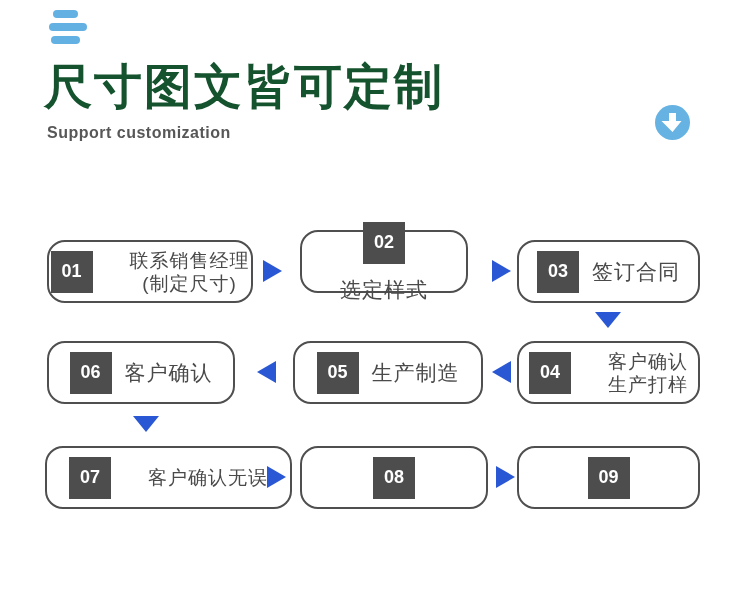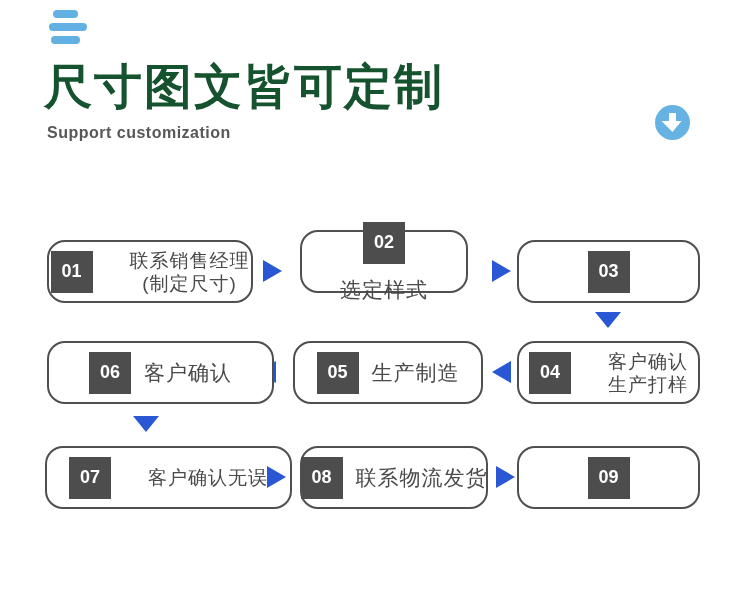--- a/index.html
+++ b/index.html
@@ -36,21 +36,21 @@
   .lbl{
     display:flex;flex-direction:column;justify-content:center;align-items:center;
     color:#4a4a4a;font-size:21px;line-height:25px;letter-spacing:1px;white-space:nowrap;
   }
   .step.two .lbl{font-size:19px;line-height:23px;margin-left:24px;}
   .p1{left:47px;top:240px;width:206px;}
   .p2{left:300px;top:230px;width:168px;flex-direction:column;}
   .p3{left:517px;top:240px;width:183px;}
   .p4{left:517px;top:341px;width:183px;}
   .p5{left:293px;top:341px;width:190px;}
-  .p6{left:47px;top:341px;width:227px;}
+  .p6{left:47px;top:341px;width:188px;}
   .p7{left:45px;top:446px;width:247px;}
   .p8{left:300px;top:446px;width:188px;}
   .p9{left:517px;top:446px;width:183px;gap:48px;}
   
   .arr{position:absolute;width:0;height:0;}
   .arr.r{border-top:11px solid transparent;border-bottom:11px solid transparent;border-left:19px solid #2a57d3;}
   .arr.l{border-top:11px solid transparent;border-bottom:11px solid transparent;border-right:19px solid #2a57d3;}
   .arr.d{border-left:13px solid transparent;border-right:13px solid transparent;border-top:16px solid #2a57d3;}
   .a12{left:263px;top:260px;}
   .a23{left:492px;top:260px;}
@@ -88,20 +88,23 @@
 <div class="arr r a12"></div>
 <div class="step p2">
   <span class="badge">02</span>
   <span class="lbl">
     <span>选定样式</span>
   </span>
 </div>
 <div class="arr r a23"></div>
 <div class="step p3">
   <span class="badge">03</span>
+  <span class="lbl">
+    <span>签订合同</span>
+  </span>
 </div>
 <div class="arr d a34"></div>
 
 <div class="step two p4">
   <span class="badge">04</span>
   <span class="lbl">
     <span>客户确认</span>
     <span>生产打样</span>
   </span>
 </div>
@@ -123,20 +126,17 @@
 
 <div class="step two p7">
   <span class="badge">07</span>
   <span class="lbl">
     <span>客户确认无误</span>
   </span>
 </div>
 <div class="arr r a78"></div>
 <div class="step p8">
   <span class="badge">08</span>
-  <span class="lbl">
-    <span>联系物流发货</span>
-  </span>
 </div>
 <div class="arr r a89"></div>
 <div class="step p9">
   <span class="badge">09</span>
 </div>
 
 </body></html>

